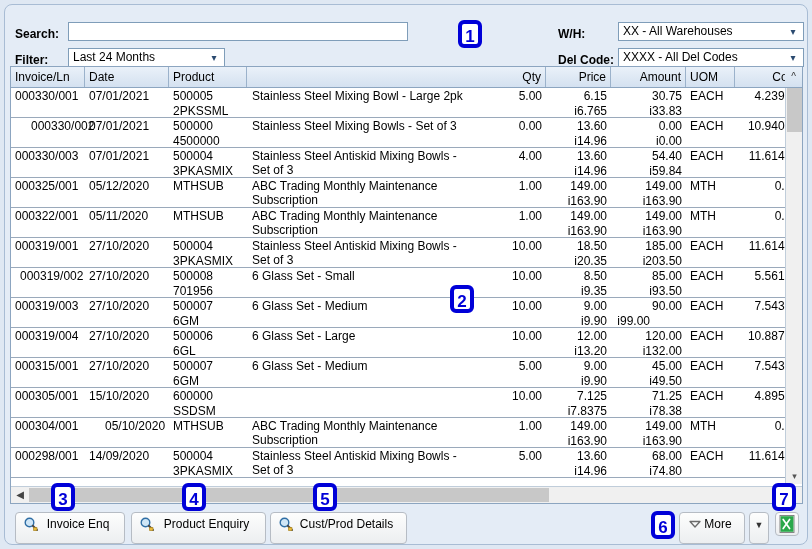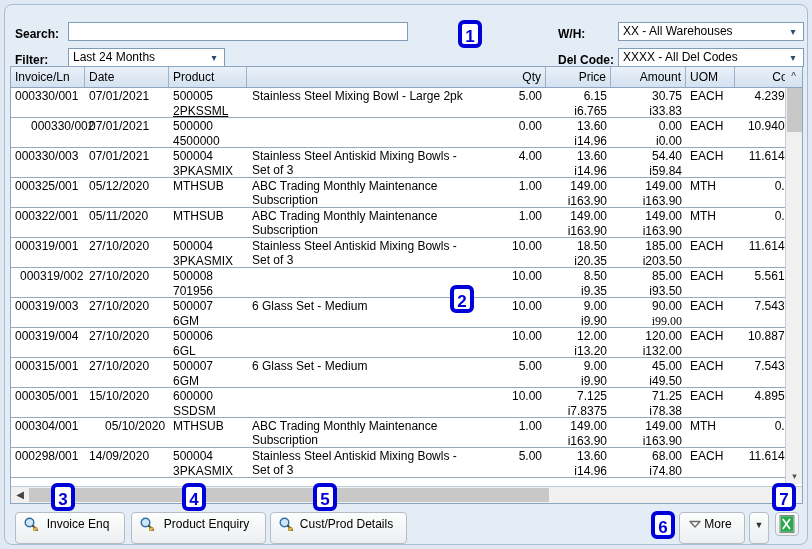--- a/index.html
+++ b/index.html
@@ -228,35 +228,36 @@
         <div class="hcell r" style="left: 600px; width: 75px;">Amount</div>
         <div class="hcell" style="left: 675px; width: 49px;">UOM</div>
         <div class="hcell r" style="left: 724px; width: 67px;">Cost</div>
       </div>
     <div id="hdr-sort">^</div>
     <div id="rows">
         <div class="row">
           <div class="c" style="left: 4px; width: 66px;">000330/001</div>
           <div class="c" style="left: 78px; width: 76px;">07/01/2021</div>
           <div class="c" style="left: 162px; width: 70px;">500005</div>
-          <div class="c2" style="left: 162px; width: 70px; text-decoration: underline;">2PKSSML</div>
+          <div class="c2" style="left: 162px; width: 70px;">2PKSSML</div>
           <div class="c desc" style="left: 241px; width: 226px;">Stainless Steel Mixing Bowl - Large 2pk</div>
           <div class="c r" style="left: 476px; width: 55px;">5.00</div>
           <div class="c r" style="left: 539px; width: 57px;">6.15</div>
           <div class="c2 r" style="left: 539px; width: 57px;">i6.765</div>
           <div class="c r" style="left: 604px; width: 67px;">30.75</div>
           <div class="c2 r" style="left: 604px; width: 67px;">i33.83</div>
           <div class="c" style="left: 679px; width: 41px;">EACH</div>
           <div class="c r" style="left: 728px; width: 59px;">4.23914</div>
         </div>
         <div class="row">
           <div class="c" style="left: 20px; width: 66px;">000330/002</div>
           <div class="c" style="left: 78px; width: 76px;">07/01/2021</div>
           <div class="c" style="left: 162px; width: 70px;">500000</div>
           <div class="c2" style="left: 162px; width: 70px;">4500000</div>
+          <div class="c desc" style="left: 241px; width: 226px;">Stainless Steel Mixing Bowls - Set of 3</div>
           <div class="c r" style="left: 476px; width: 55px;">0.00</div>
           <div class="c r" style="left: 539px; width: 57px;">13.60</div>
           <div class="c2 r" style="left: 539px; width: 57px;">i14.96</div>
           <div class="c r" style="left: 604px; width: 67px;">0.00</div>
           <div class="c2 r" style="left: 604px; width: 67px;">i0.00</div>
           <div class="c" style="left: 679px; width: 41px;">EACH</div>
           <div class="c r" style="left: 728px; width: 59px;">10.94098</div>
         </div>
         <div class="row">
           <div class="c" style="left: 4px; width: 66px;">000330/003</div>
@@ -310,47 +311,49 @@
           <div class="c r" style="left: 604px; width: 67px;">185.00</div>
           <div class="c2 r" style="left: 604px; width: 67px;">i203.50</div>
           <div class="c" style="left: 679px; width: 41px;">EACH</div>
           <div class="c r" style="left: 728px; width: 59px;">11.61436</div>
         </div>
         <div class="row">
           <div class="c" style="left: 9px; width: 66px;">000319/002</div>
           <div class="c" style="left: 78px; width: 76px;">27/10/2020</div>
           <div class="c" style="left: 162px; width: 70px;">500008</div>
           <div class="c2" style="left: 162px; width: 70px;">701956</div>
+          <div class="c desc" style="left: 241px; width: 226px;">6 Glass Set - Small</div>
           <div class="c r" style="left: 476px; width: 55px;">10.00</div>
           <div class="c r" style="left: 539px; width: 57px;">8.50</div>
           <div class="c2 r" style="left: 539px; width: 57px;">i9.35</div>
           <div class="c r" style="left: 604px; width: 67px;">85.00</div>
           <div class="c2 r" style="left: 604px; width: 67px;">i93.50</div>
           <div class="c" style="left: 679px; width: 41px;">EACH</div>
           <div class="c r" style="left: 728px; width: 59px;">5.56101</div>
         </div>
         <div class="row">
           <div class="c" style="left: 4px; width: 66px;">000319/003</div>
           <div class="c" style="left: 78px; width: 76px;">27/10/2020</div>
           <div class="c" style="left: 162px; width: 70px;">500007</div>
           <div class="c2" style="left: 162px; width: 70px;">6GM</div>
           <div class="c desc" style="left: 241px; width: 226px;">6 Glass Set - Medium</div>
           <div class="c r" style="left: 476px; width: 55px;">10.00</div>
           <div class="c r" style="left: 539px; width: 57px;">9.00</div>
           <div class="c2 r" style="left: 539px; width: 57px;">i9.90</div>
           <div class="c r" style="left: 604px; width: 67px;">90.00</div>
-          <div class="c2 r" style="left: 604px; width: 67px; font-family: Liberation Serif, serif;">i99.00</div>
+          <div class="c2 r" style="left: 572px; width: 67px;">i99.00</div>
           <div class="c" style="left: 679px; width: 41px;">EACH</div>
           <div class="c r" style="left: 728px; width: 59px;">7.54398</div>
         </div>
         <div class="row">
           <div class="c" style="left: 4px; width: 66px;">000319/004</div>
           <div class="c" style="left: 78px; width: 76px;">27/10/2020</div>
           <div class="c" style="left: 162px; width: 70px;">500006</div>
           <div class="c2" style="left: 162px; width: 70px;">6GL</div>
+          <div class="c desc" style="left: 241px; width: 226px;">6 Glass Set - Large</div>
           <div class="c r" style="left: 476px; width: 55px;">10.00</div>
           <div class="c r" style="left: 539px; width: 57px;">12.00</div>
           <div class="c2 r" style="left: 539px; width: 57px;">i13.20</div>
           <div class="c r" style="left: 604px; width: 67px;">120.00</div>
           <div class="c2 r" style="left: 604px; width: 67px;">i132.00</div>
           <div class="c" style="left: 679px; width: 41px;">EACH</div>
           <div class="c r" style="left: 728px; width: 59px;">10.88748</div>
         </div>
         <div class="row">
           <div class="c" style="left: 4px; width: 66px;">000315/001</div>

